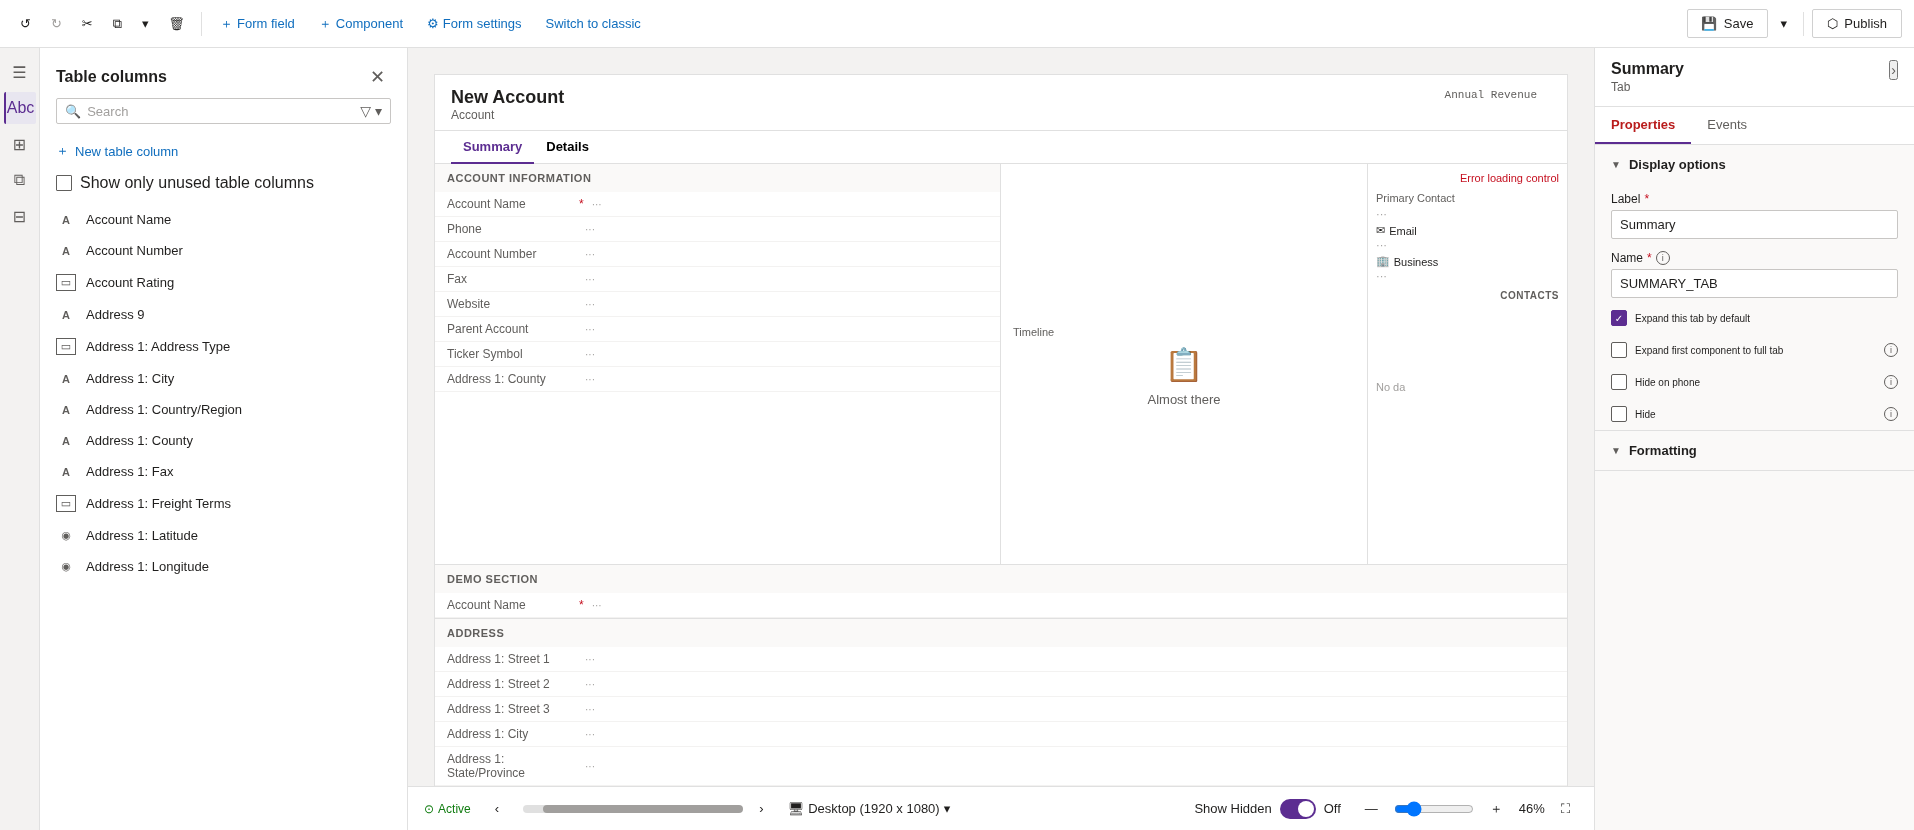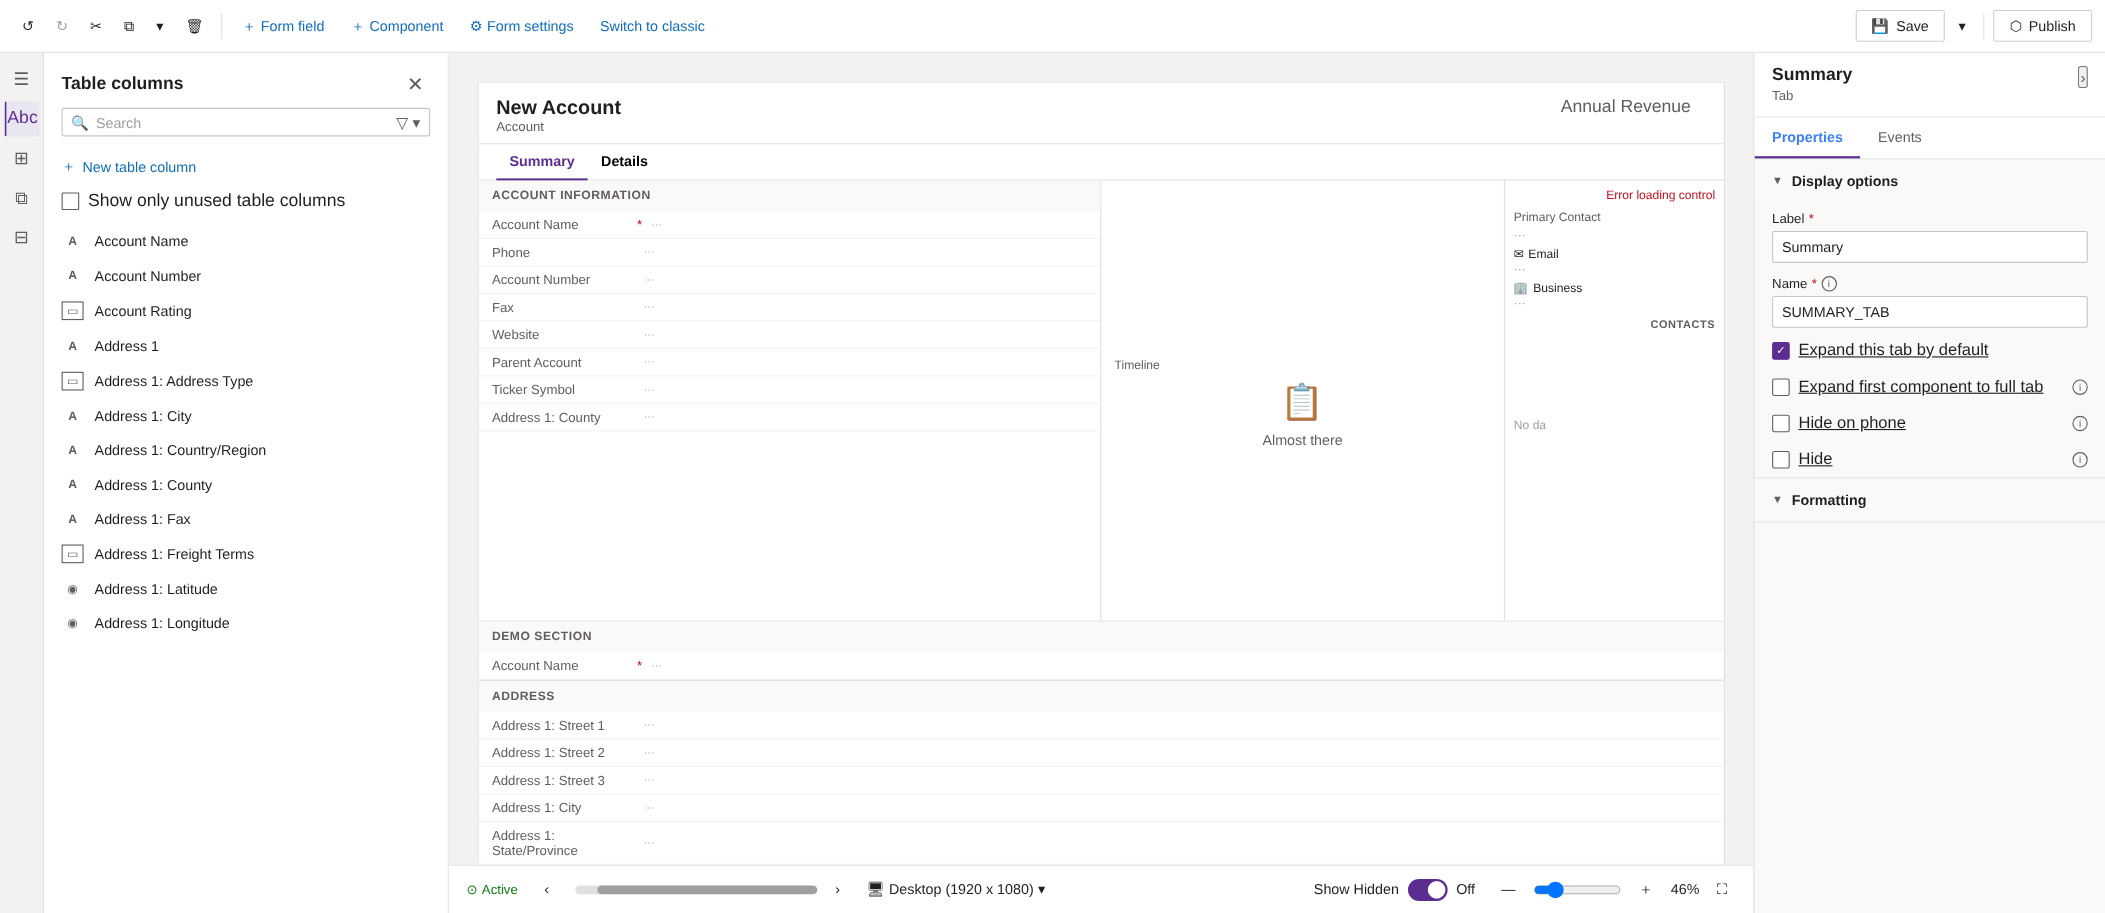--- a/index.html
+++ b/index.html
@@ -148,21 +148,21 @@
     .form-title { font-size: 18px; font-weight: 600; color: #201f1e; }
     .form-subtitle { font-size: 12px; color: #605e5c; }
     .form-tabs { display: flex; align-items: center; gap: 0; border-bottom: 1px solid #e0e0e0; padding: 0 16px; }
     .form-tab {
       padding: 8px 12px; font-size: 13px; cursor: pointer; color: #000000;
       border-bottom: 2px solid transparent; margin-bottom: -1px; font-weight: bold;
     }
     .form-tab.active { color: #5c2d91; border-bottom-color: #5c2d91; font-weight: 600; }
     .form-annual-revenue {
       position: absolute; right: 30px; top: 14px;
-      font-size: 16px; color: #605e5c;
+      font-size: 11px; color: #605e5c; font-family: Liberation Mono, monospace;
     }
     .form-section-header {
       padding: 8px 12px; font-size: 11px; font-weight: 600;
       color: #605e5c; text-transform: uppercase; letter-spacing: 0.5px;
       background: #faf9f8;
     }
     .form-field-row {
       display: flex; align-items: center;
       padding: 5px 12px; border-bottom: 1px solid #f3f2f1;
       font-size: 12px;
@@ -242,21 +242,21 @@
     .right-panel-subtitle { font-size: 12px; color: #605e5c; margin-top: 2px; }
     .expand-icon { color: #605e5c; font-size: 14px; cursor: pointer; }
 
     .right-panel-tabs {
       display: flex; border-bottom: 1px solid #e0e0e0; background: #fff;
     }
     .right-panel-tab {
       padding: 10px 16px; font-size: 13px; cursor: pointer; color: #605e5c;
       border-bottom: 2px solid transparent;
     }
-    .right-panel-tab.active { color: #3b82f6; border-bottom-color: #5c2d91; font-weight: 600; }
+    .right-panel-tab.active { color: #b91c1c; border-bottom-color: #5c2d91; font-weight: 600; }
 
     .right-panel-content { flex: 1; overflow-y: auto; padding: 0; }
 
     .section-accordion {
       border-bottom: 1px solid #e0e0e0;
     }
     .section-accordion-header {
       display: flex; align-items: center; gap: 8px;
       padding: 12px 16px; cursor: pointer; background: #faf9f8;
       font-size: 13px; font-weight: 600; color: #201f1e;
@@ -288,21 +288,21 @@
     .checkbox-checked {
       width: 16px; height: 16px; background: #5c2d91; border: 1px solid #5c2d91;
       display: flex; align-items: center; justify-content: center;
       border-radius: 2px; flex-shrink: 0;
     }
     .checkbox-unchecked {
       width: 16px; height: 16px; border: 1px solid #605e5c;
       background: #fff; border-radius: 2px; flex-shrink: 0;
     }
     .checkmark { color: #fff; font-size: 10px; }
-    .checkbox-row-label { font-size: 15px; color: #201f1e; text-decoration: underline; }
+    .checkbox-row-label { font-size: 10px; color: #201f1e; }
   </style>
 </head>
 <body>
 
 <div class="toolbar">
   <button class="toolbar-btn" title="Undo">↺</button>
   <button class="toolbar-btn disabled" title="Redo">↻</button>
   <button class="toolbar-btn" title="Cut">✂</button>
   <button class="toolbar-btn" title="Copy">⧉</button>
   <button class="toolbar-btn" title="More">▾</button>
@@ -381,21 +381,21 @@
         <div class="column-item">
           <span class="column-icon" style="font-size: 11px; font-weight: 600; border: none; padding: 0px;">A</span>
           <span class="column-label">Account Number</span>
         </div>
         <div class="column-item">
           <span class="column-icon" style="font-size: 11px; font-weight: normal; border: 1px solid rgb(96, 94, 92); padding: 1px 3px;">▭</span>
           <span class="column-label">Account Rating</span>
         </div>
         <div class="column-item">
           <span class="column-icon" style="font-size: 11px; font-weight: 600; border: none; padding: 0px;">A</span>
-          <span class="column-label">Address 1</span>
+          <span class="column-label">Address 9</span>
         </div>
         <div class="column-item">
           <span class="column-icon" style="font-size: 11px; font-weight: normal; border: 1px solid rgb(96, 94, 92); padding: 1px 3px;">▭</span>
           <span class="column-label">Address 1: Address Type</span>
         </div>
         <div class="column-item">
           <span class="column-icon" style="font-size: 11px; font-weight: 600; border: none; padding: 0px;">A</span>
           <span class="column-label">Address 1: City</span>
         </div>
         <div class="column-item">

